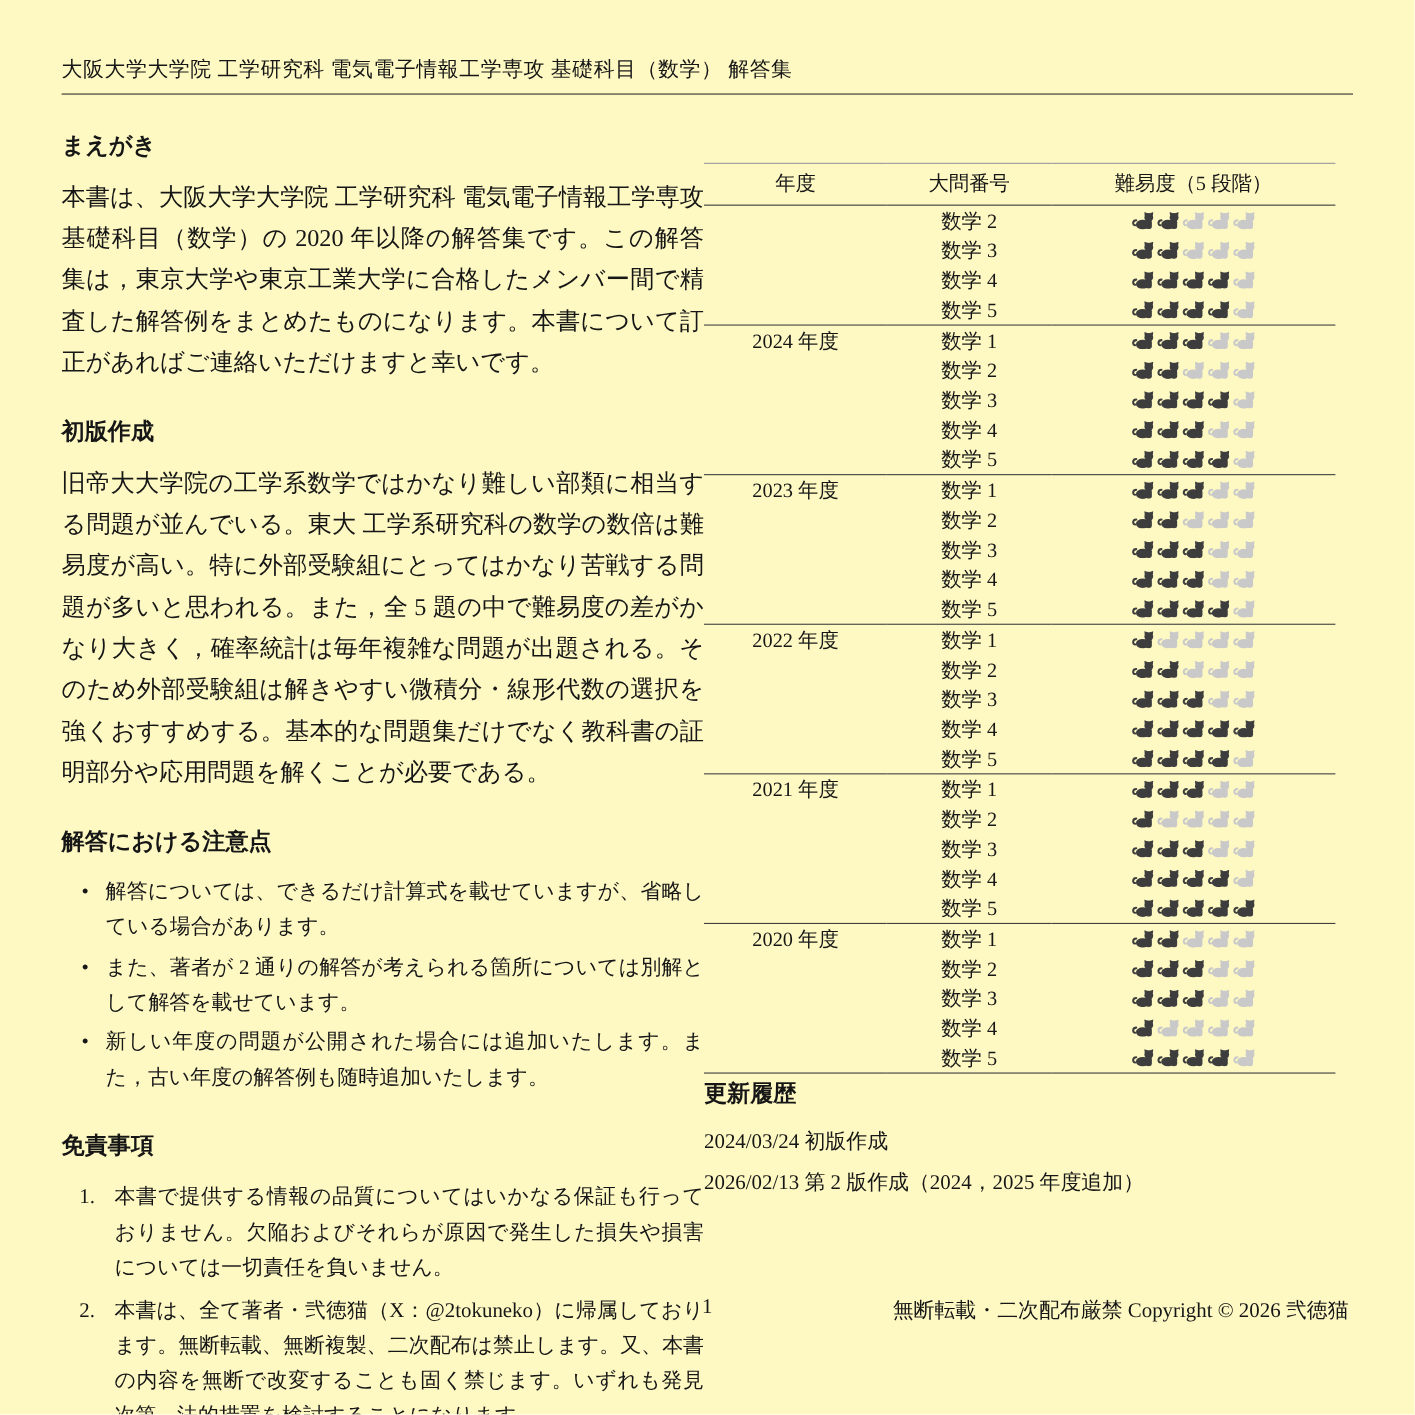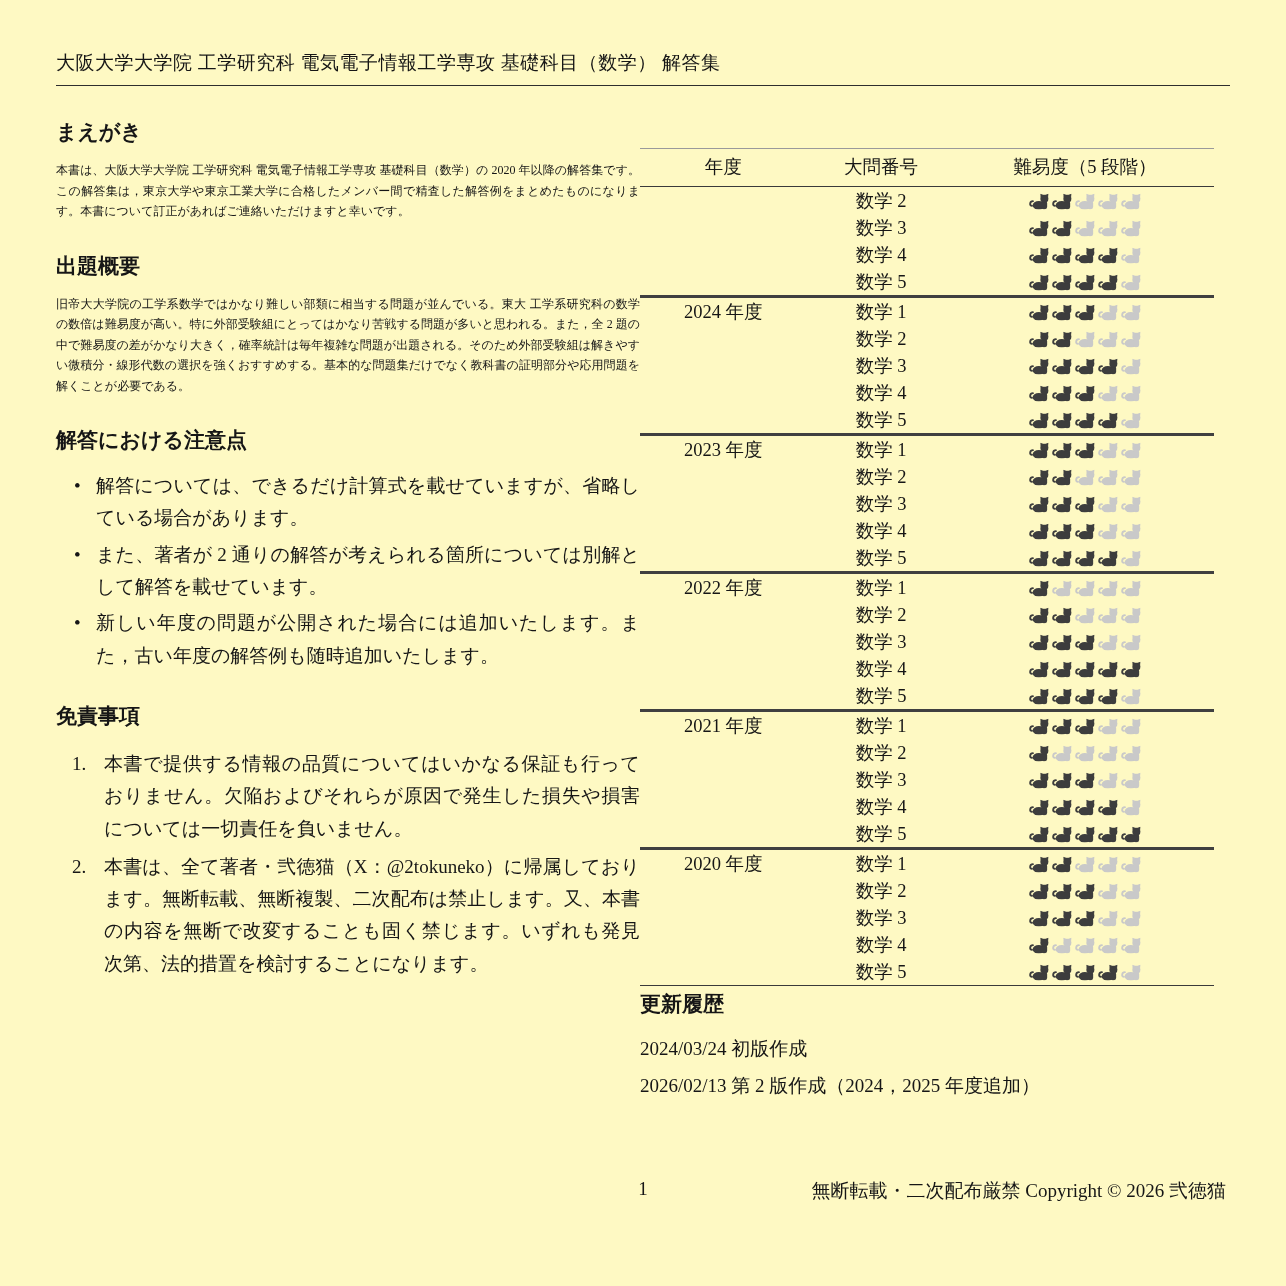--- a/index.html
+++ b/index.html
@@ -26,21 +26,21 @@
   }
   .col-left{width:584px;flex:none;}
   .col-right{flex:1;min-width:0;}
   h2.sec{
     font-family:"Liberation Sans","DejaVu Sans",sans-serif;
     font-weight:bold;font-size:21px;
     margin:30px 0 14px 0;
   }
   .col-left h2.sec:first-child, .col-right h2.sec:first-child{margin-top:4px;}
   p.body{
-    font-size:12px;line-height:1.71;
+    font-size:22px;line-height:1.71;
     text-align:justify;margin:0 0 6px 0;
   }
   ul.notes{
     list-style:none;margin:16px 0 10px 0;padding:0 0 0 40px;
   }
   ul.notes li{
     position:relative;font-size:19px;line-height:1.7;
     text-align:justify;margin-bottom:4px;
   }
   ul.notes li::before{
@@ -63,21 +63,21 @@
     font-size:18.5px;
     border-bottom:1.6px solid #3a3a3a;
   }
   table.diff thead th{
     font-weight:normal;font-size:18.5px;
     border-top:1px solid #9a9a9a;
     border-bottom:1.4px solid #3a3a3a;
     padding:5px 0 7px 0;
   }
   table.diff td{height:27px;padding:0;vertical-align:middle;}
-  table.diff tr.group-start td{border-top:3px solid #404040;}
+  table.diff tr.group-start td{border-top:1px solid #404040;}
   table.diff tbody tr:first-child td{border-top:none;}
   td.year-cell{width:29%;text-align:center;}
   td.problem-cell{width:26%;text-align:center;}
   td.rating-cell{width:45%;text-align:center;white-space:nowrap;}
   .cat{width:21px;height:17px;margin:0 1px;vertical-align:middle;display:inline-block;}
   .cat.filled{color:var(--cat-filled,#3d3d3d);}
   .cat.empty{color:var(--cat-empty,#c9c9c9);}
   
   .history h2.sec{margin-top:46px;}
   .history p{font-size:19px;line-height:1.75;margin:4px 0;}
@@ -109,22 +109,22 @@
   <div class="running-header">
     <span>大阪大学大学院 工学研究科 電気電子情報工学専攻 基礎科目（数学） 解答集</span>
   </div>
 
   <div class="columns">
 
     <section class="col-left">
       <h2 class="sec">まえがき</h2>
       <p class="body">本書は、大阪大学大学院 工学研究科 電気電子情報工学専攻 基礎科目（数学）の 2020 年以降の解答集です。この解答集は，東京大学や東京工業大学に合格したメンバー間で精査した解答例をまとめたものになります。本書について訂正があればご連絡いただけますと幸いです。</p>
 
-      <h2 class="sec">出題概要</h2>
-      <p class="body">旧帝大大学院の工学系数学ではかなり難しい部類に相当する問題が並んでいる。東大 工学系研究科の数学の数倍は難易度が高い。特に外部受験組にとってはかなり苦戦する問題が多いと思われる。また，全 2 題の中で難易度の差がかなり大きく，確率統計は毎年複雑な問題が出題される。そのため外部受験組は解きやすい微積分・線形代数の選択を強くおすすめする。基本的な問題集だけでなく教科書の証明部分や応用問題を解くことが必要である。</p>
+      <h2 class="sec">初版作成</h2>
+      <p class="body">旧帝大大学院の工学系数学ではかなり難しい部類に相当する問題が並んでいる。東大 工学系研究科の数学の数倍は難易度が高い。特に外部受験組にとってはかなり苦戦する問題が多いと思われる。また，全 5 題の中で難易度の差がかなり大きく，確率統計は毎年複雑な問題が出題される。そのため外部受験組は解きやすい微積分・線形代数の選択を強くおすすめする。基本的な問題集だけでなく教科書の証明部分や応用問題を解くことが必要である。</p>
 
       <h2 class="sec">解答における注意点</h2>
       <ul class="notes">
         <li>解答については、できるだけ計算式を載せていますが、省略している場合があります。</li>
         <li>また、著者が 2 通りの解答が考えられる箇所については別解として解答を載せています。</li>
         <li>新しい年度の問題が公開された場合には追加いたします。また，古い年度の解答例も随時追加いたします。</li>
       </ul>
 
       <h2 class="sec">免責事項</h2>
       <ol class="disclaimer">

